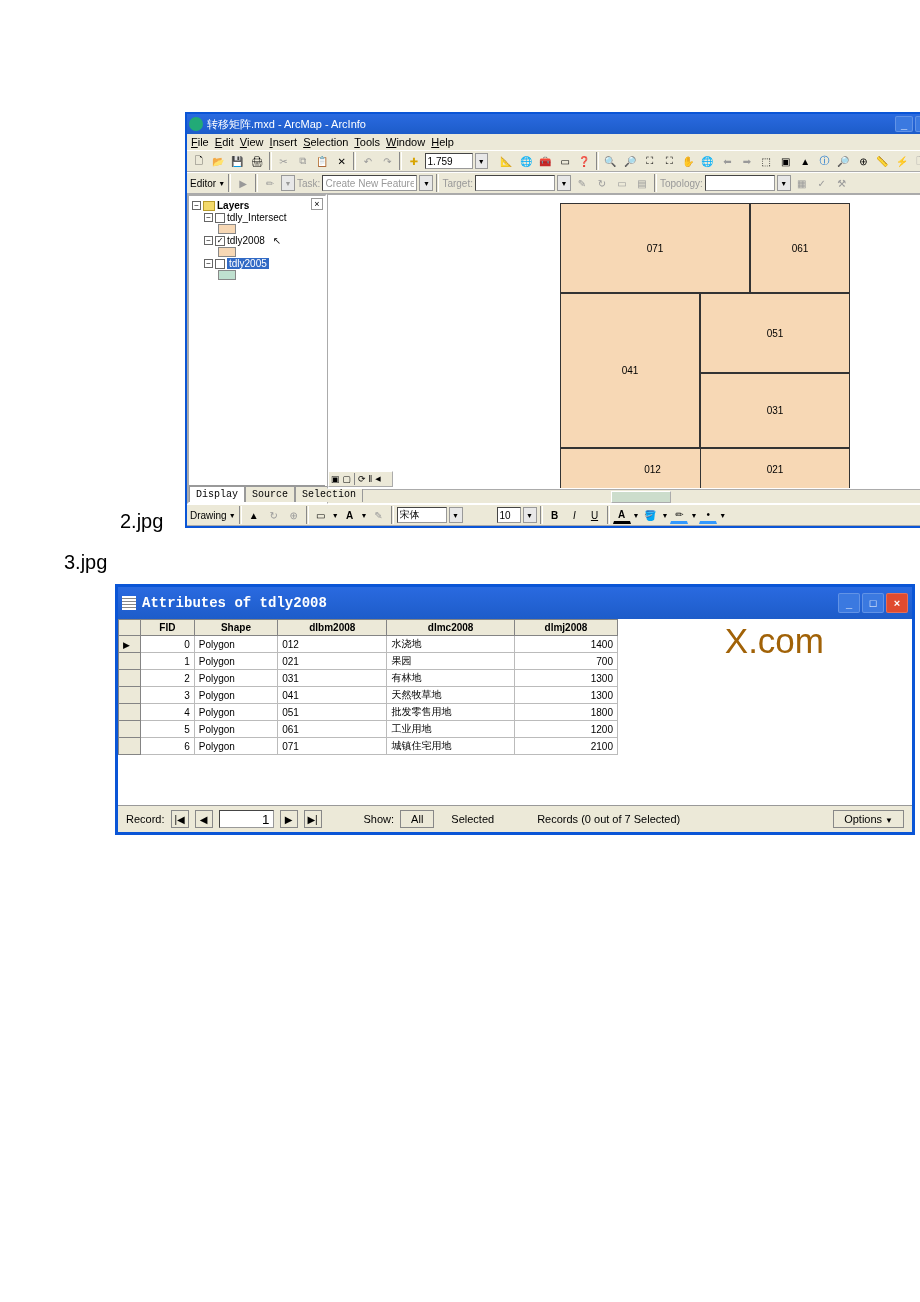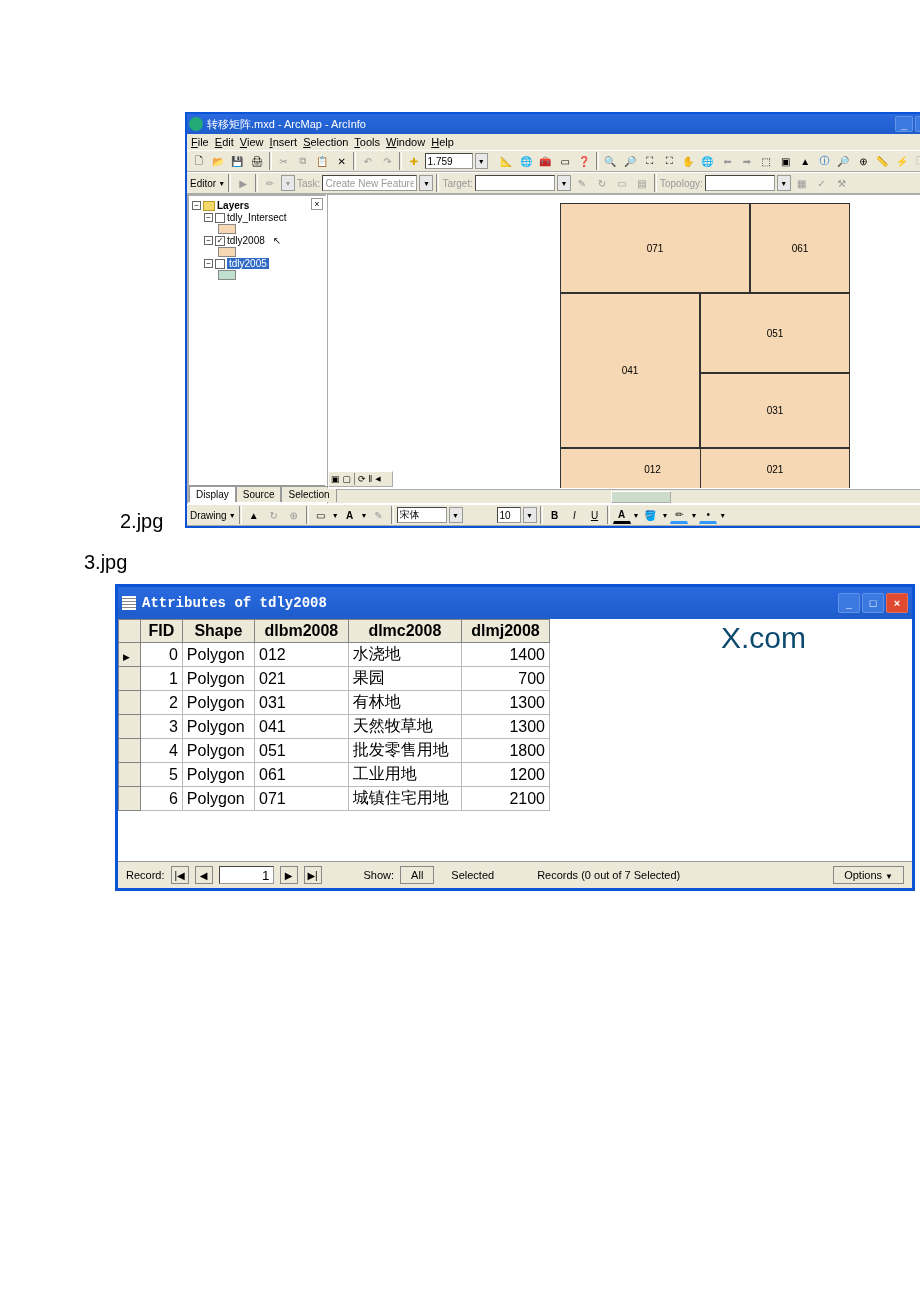--- a/index.html
+++ b/index.html
@@ -29,21 +29,21 @@
   .arcmap-body{display:flex;height:310px;position:relative;}
   .toc{width:140px;border:2px inset #fff;background:#fff;font-size:10px;padding:3px;position:relative;}
   .toc .close-x{position:absolute;right:2px;top:2px;font-size:9px;border:1px solid #999;width:12px;height:12px;text-align:center;line-height:10px;}
   .toc-line{display:flex;align-items:center;margin:1px 0;gap:2px;}
   .toc-sq{width:9px;height:9px;border:1px solid #666;display:inline-flex;align-items:center;justify-content:center;font-size:8px;line-height:7px;}
   .toc-folder{width:12px;height:10px;background:#f3d96a;border:1px solid #b89b2a;}
   .toc-cb{width:10px;height:10px;border:1px solid #666;background:#fff;display:inline-flex;align-items:center;justify-content:center;font-size:8px;}
   .toc-swatch{width:18px;height:10px;margin-left:26px;border:1px solid #888;}
   .toc-sel{background:#316ac5;color:#fff;padding:0 2px;}
   .toc-tabs{position:absolute;left:0;right:0;bottom:0;display:flex;font-size:10px;background:#ece9d8;border-top:1px solid #999;}
-  .toc-tab{padding:2px 6px;border:1px solid #999;border-bottom:none;background:#ece9d8;}
+  .toc-tab{padding:2px 6px;border:1px solid #999;border-bottom:none;background:#ece9d8;font-family:Liberation Mono, monospace;}
   .toc-tab.active{background:#fff;}
   
   .map-wrap{flex:1;display:flex;flex-direction:column;}
   .map-canvas{flex:1;background:#fff;border:1px inset #fff;position:relative;overflow:hidden;}
   .parcel{position:absolute;background:#f7d8b5;border:1px solid #333;font-size:10px;display:flex;align-items:center;justify-content:center;}
   .map-scroll-v{width:15px;background:#ece9d8;border:1px inset #fff;display:flex;flex-direction:column;align-items:center;justify-content:space-between;font-size:8px;}
   .map-scroll-v .thumb{width:12px;height:40px;background:#cdc;border:1px outset #fff;}
   .map-scroll-h{height:15px;background:#ece9d8;border:1px inset #fff;display:flex;align-items:center;justify-content:space-between;font-size:8px;}
   .map-scroll-h .thumb{height:12px;width:60px;background:#cdc;border:1px outset #fff;}
   .map-row{display:flex;flex:1;}
@@ -53,22 +53,22 @@
   .status-coords{margin-left:auto;border:1px inset #fff;padding:0 4px;color:#555;}
   
   
   .attr-win{border:3px solid #0a55d6;width:800px;margin:10px 0 0 115px;}
   .attr-title{background:linear-gradient(#2a6ae0,#1d5cc9);height:26px;display:flex;align-items:center;padding:16px 4px;}
   .attr-title-txt{color:#fff;font:bold 14px "Courier New",monospace;}
   .attr-title .grid-ico{width:14px;height:14px;background:#fff;margin-right:6px;display:inline-block;background:repeating-linear-gradient(#fff 0 2px,#888 2px 3px);}
   .attr-win .win-btn{width:22px;height:20px;}
   
   .attr-body{background:#fff;position:relative;}
-  .watermark{position:absolute;right:106px;top:2px;font-size:30px;color:#0c4a6e;pointer-events:none;}
-  .attr-table{border-collapse:collapse;font-size:16px;width:432px;}
+  .watermark{position:absolute;right:88px;top:2px;font-size:35px;color:#a16207;pointer-events:none;}
+  .attr-table{border-collapse:collapse;font-size:10px;width:500px;}
   .attr-table th{background:#ece9d8;border:1px solid #848484;padding:2px 6px;font-weight:bold;color:#000;}
   .attr-table td{border:1px solid #bbb;padding:1px 4px;background:#fff;}
   .attr-table td.num{text-align:right;}
   .row-hdr{width:22px;background:#ece9d8 !important;border:1px solid #848484 !important;}
   .row-hdr.sel{color:#000;}
   .row-hdr.sel::before{content:"▶";font-size:9px;}
   .attr-whitespace{height:50px;background:#fff;}
   
   .attr-footer{background:#ece9d8;border-top:1px solid #999;padding:4px 8px;font-size:11px;display:flex;align-items:center;gap:6px;}
   .nav-btn{width:18px;height:18px;border:1px solid #888;background:#ece9d8;display:inline-flex;align-items:center;justify-content:center;font-size:10px;}
@@ -282,21 +282,21 @@
       <span style="font-size:7px;">▼</span>
     <span class="tb-btn" style="border-bottom:3px solid #39f;">✏</span>
       <span style="font-size:7px;">▼</span>
     <span class="tb-btn" style="border-bottom:3px solid #39f;">•</span>
       <span style="font-size:7px;">▼</span>
   </div>
 
 </div>
 
 <div class="page-label" style="margin-left:120px;margin-top:-18px;">2.jpg</div>
-<div class="page-label" style="margin-left:84px;margin-top:18px;">3.jpg</div>
+<div class="page-label" style="margin-left:64px;margin-top:18px;">3.jpg</div>
 
 <div class="attr-win">
   <div class="attr-title">
     <span class="grid-ico"></span>
     <span class="attr-title-txt">Attributes of tdly2008</span>
     <div class="win-btns">
       <div class="win-btn">_</div>
       <div class="win-btn">□</div>
       <div class="win-btn close">×</div>
     </div>

